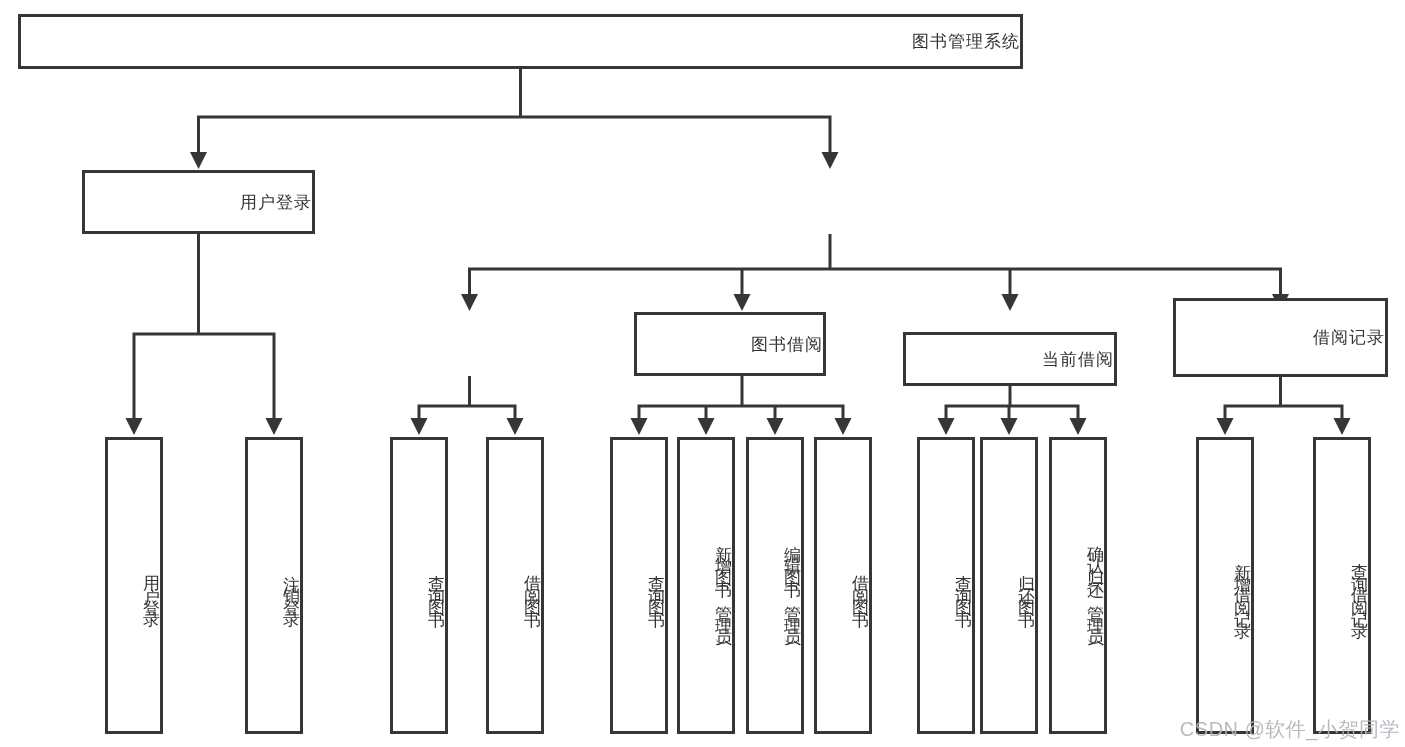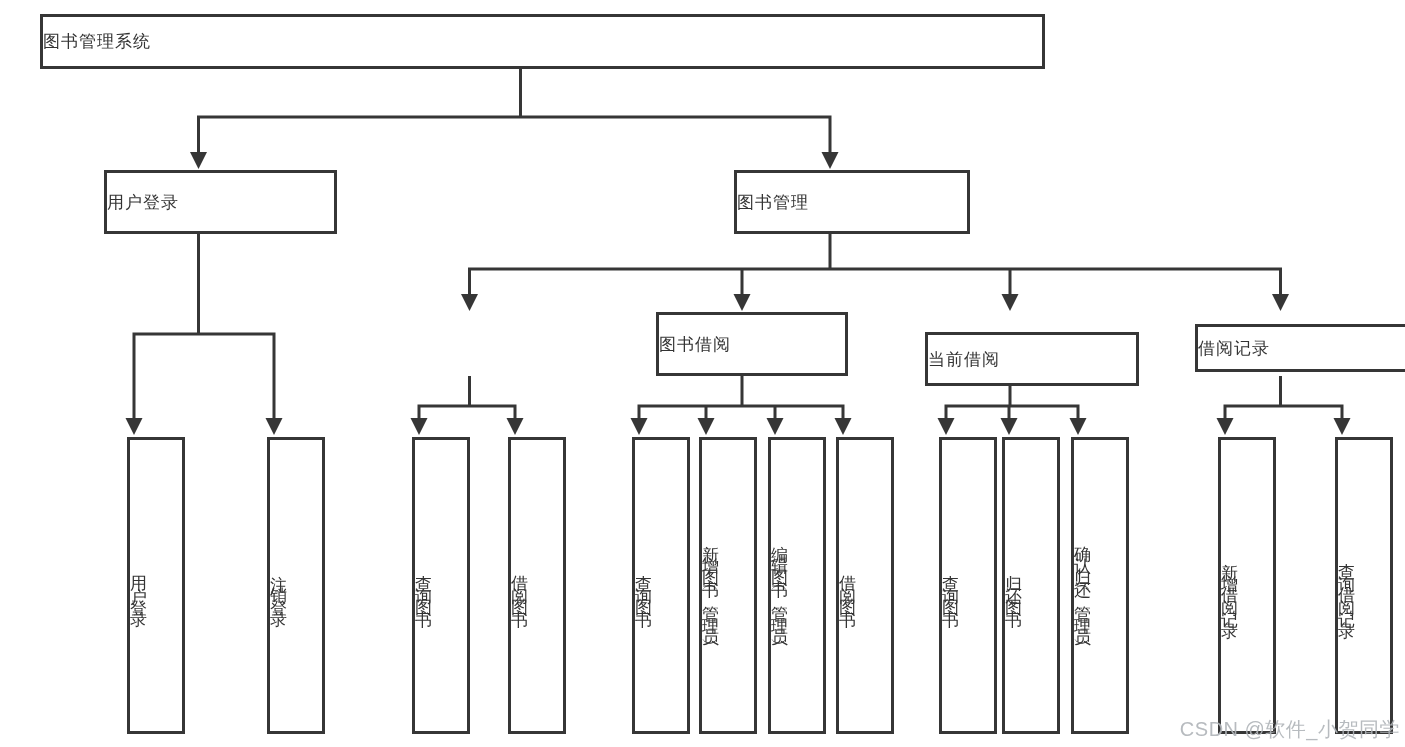--- a/index.html
+++ b/index.html
@@ -22,26 +22,25 @@
     width: 1405px;
     height: 747px;
   }
   .node {
     position: absolute;
     box-sizing: border-box;
     border: 3px solid #363636;
     background: #ffffff;
     display: flex;
     align-items: center;
-    justify-content: flex-start;
+    justify-content: flex-end;
     color: #333333;
     font-size: 17px;
     letter-spacing: 1px;
     text-align: center;
-    margin-left: 22px;
   }
   .vnode span {
     writing-mode: vertical-rl;
     text-orientation: mixed;
     letter-spacing: 12px;
     line-height: 1;
   }
   .watermark {
     position: absolute;
     right: 5px;
@@ -92,31 +91,28 @@
     </g>
   </svg>
 
   <div class="node" style="left:18px; top:14px; width:1005px; height:55px;">
     <span>图书管理系统</span>
   </div>
 
   <div class="node" style="left:82px; top:170px; width:233px; height:64px;">
     <span>用户登录</span>
   </div>
-  <div class="node" style="left:712px; top:170px; width:236px; height:64px;">
-    <span>图书管理</span>
-  </div>
 
   <div class="node" style="left:634px; top:312px; width:192px; height:64px;">
     <span>图书借阅</span>
   </div>
   <div class="node" style="left:903px; top:332px; width:214px; height:54px;">
     <span>当前借阅</span>
   </div>
-  <div class="node" style="left:1173px; top:324px; width:215px; height:48px;">
+  <div class="node" style="left:1173px; top:298px; width:215px; height:79px;">
     <span>借阅记录</span>
   </div>
 
   <div class="node vnode" style="left:105px; top:437px; width:58px; height:297px;">
     <span>用户登录</span>
   </div>
   <div class="node vnode" style="left:245px; top:437px; width:58px; height:297px;">
     <span>注销登录</span>
   </div>
 

